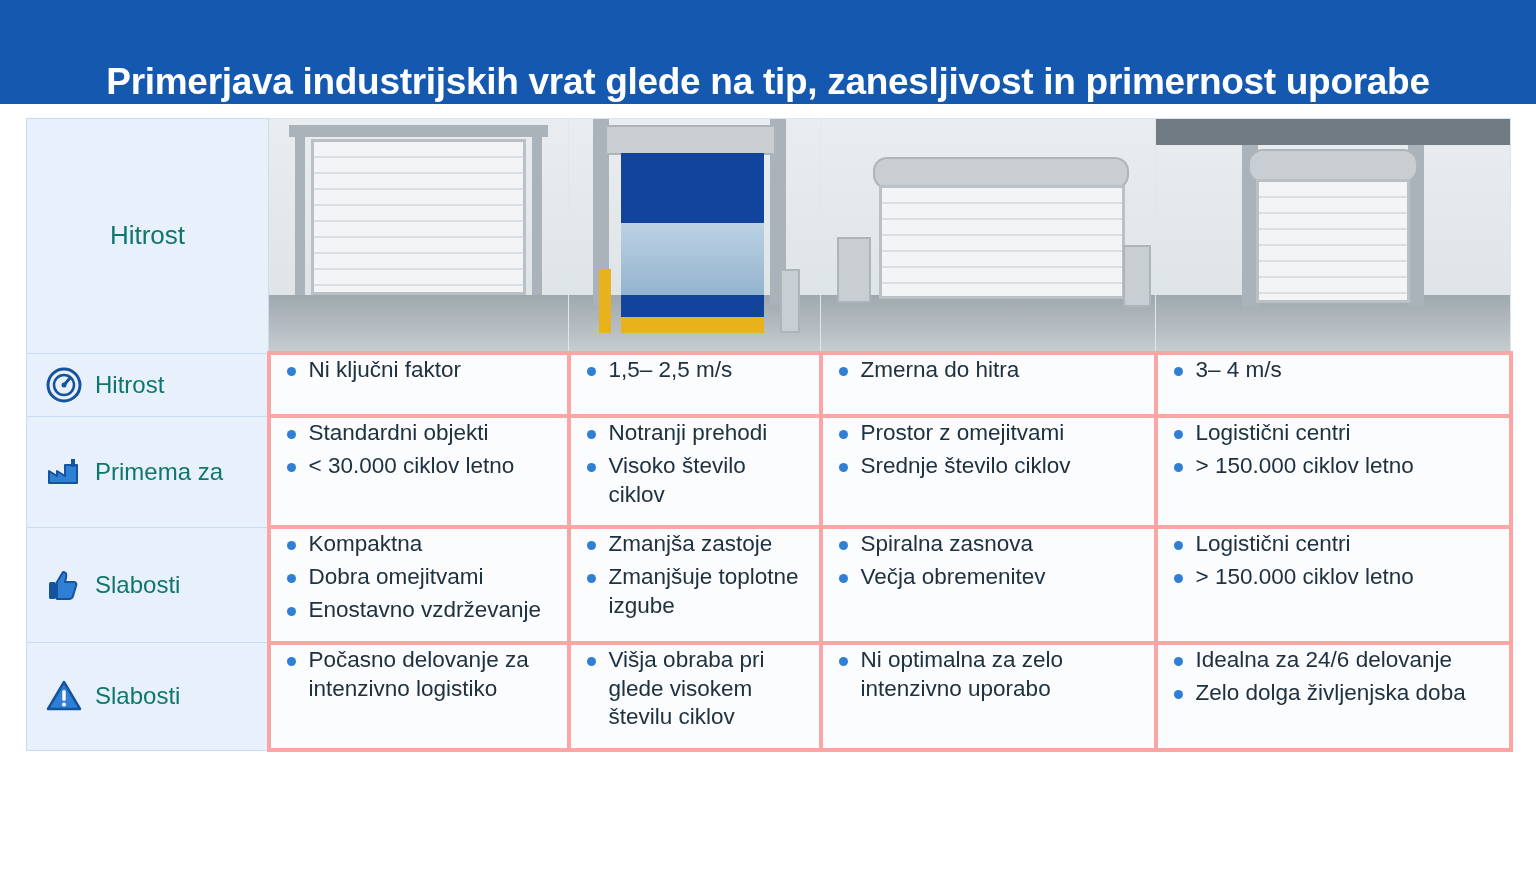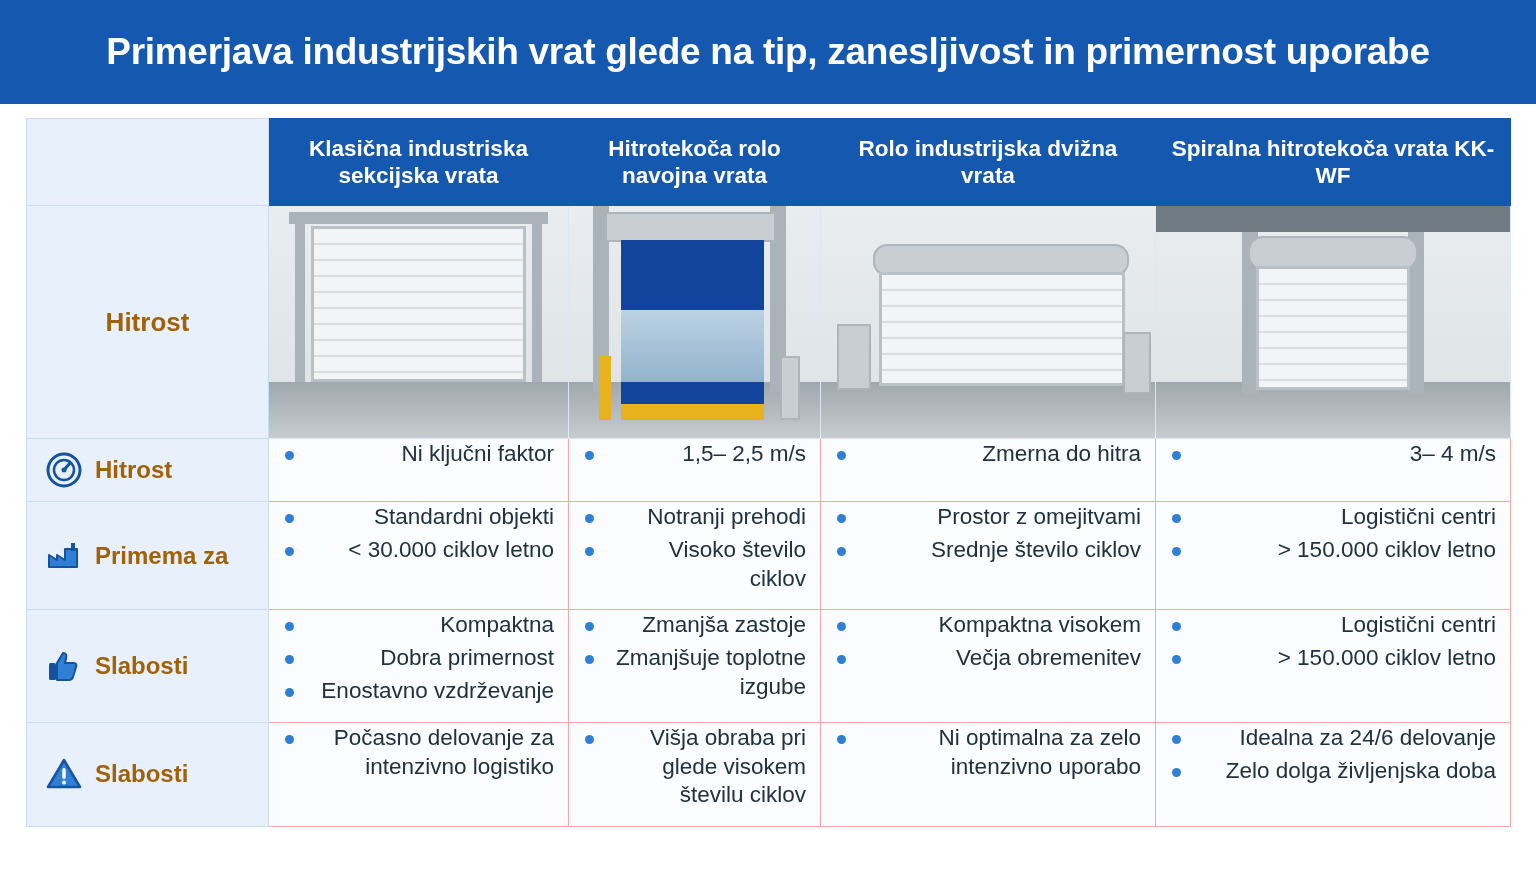--- a/index.html
+++ b/index.html
@@ -13,21 +13,21 @@
     font-family: "Liberation Sans", sans-serif;
     overflow: hidden;
     position: relative;
   }
 
   
   .banner {
     background: #1558b0;
     height: 104px;
     display: flex;
-    align-items: center;
+    align-items: flex-end;
     justify-content: center;
     box-sizing: border-box;
     padding: 0 40px;
   }
   .banner-title {
     color: #ffffff;
     font-size: 37px;
     font-weight: bold;
     letter-spacing: -0.3px;
     text-align: center;
@@ -82,23 +82,23 @@
     height: 232px;
     position: relative;
     overflow: hidden;
     background: #cfd6dc;
   }
 
   
   td.rowlabel {
     background: #e8f0fb;
     border: 1px solid #c9dcf4;
-    color: #a16207;
+    color: #0f766e;
     font-size: 24px;
-    font-weight: bold;
+    font-weight: normal;
     padding: 10px 12px 10px 16px;
     vertical-align: middle;
     white-space: nowrap;
   }
   td.rowlabel.big {
     font-size: 26px;
     text-align: center;
     padding: 0;
   }
   .rowlabel-inner {
@@ -108,25 +108,24 @@
   }
   .ricon {
     width: 42px;
     height: 42px;
     flex: 0 0 42px;
     display: block;
   }
 
   
   td.cell {
-    border: 1px solid #fca5a5;
+    border: 4px solid #fca5a5;
     background: #fafcfe;
     vertical-align: top;
     padding: 1px 14px 16px 14px;
-    text-align: right;
   }
   ul.bullets {
     list-style: none;
     margin: 0;
     padding: 0;
   }
   ul.bullets li {
     position: relative;
     padding-left: 24px;
     font-size: 22.5px;
@@ -200,27 +199,20 @@
 <table class="compare">
   <colgroup>
     <col class="c0">
         <col class="c1">
         <col class="c2">
         <col class="c3">
         <col class="c4">
   </colgroup>
 
   <tbody>
-        <tr>
-    <th class="corner"></th>
-    <th class="colhead">Klasična industriska sekcijska vrata</th>
-    <th class="colhead">Hitrotekoča rolo navojna vrata</th>
-    <th class="colhead">Rolo industrijska dvižna vrata</th>
-    <th class="colhead">Spiralna hitrotekoča vrata KK-WF</th>
-  </tr>
 
   <tr>
     <td class="rowlabel big">Hitrost</td>
 
     <td class="imgcell">
       <div class="photo">
         <div class="ph-wall"></div>
         <div class="ph-floor"></div>
         <div class="ph-rail" style="left:26px; top:10px; width:10px; bottom:56px;"></div>
         <div class="ph-rail" style="right:26px; top:10px; width:10px; bottom:56px;"></div>
@@ -351,33 +343,33 @@
             <path d="M14 18 l6-10 c3 0 4 2 3 6 l-1 4 h9 c2 0 3 2 2 4 l-3 10 c-.6 2-2 3-4 3 H14 z" fill="#2f7fd4" stroke="#15539e" stroke-width="2" stroke-linejoin="round"></path>
             <rect x="6" y="18" width="7" height="17" rx="1.5" fill="#15539e"></rect>
           </svg>
         </span>
         <span>Slabosti</span>
       </div>
     </td>
     <td class="cell">
       <ul class="bullets">
         <li>Kompaktna</li>
-        <li>Dobra primernost</li>
+        <li>Dobra omejitvami</li>
         <li>Enostavno vzdrževanje</li>
       </ul>
     </td>
     <td class="cell">
       <ul class="bullets">
         <li>Zmanjša zastoje</li>
         <li>Zmanjšuje toplotne izgube</li>
       </ul>
     </td>
     <td class="cell">
       <ul class="bullets">
-        <li>Kompaktna visokem</li>
+        <li>Spiralna zasnova</li>
         <li>Večja obremenitev</li>
       </ul>
     </td>
     <td class="cell">
       <ul class="bullets">
         <li>Logistični centri</li>
         <li>&gt; 150.000 ciklov letno</li>
       </ul>
     </td>
   </tr>

